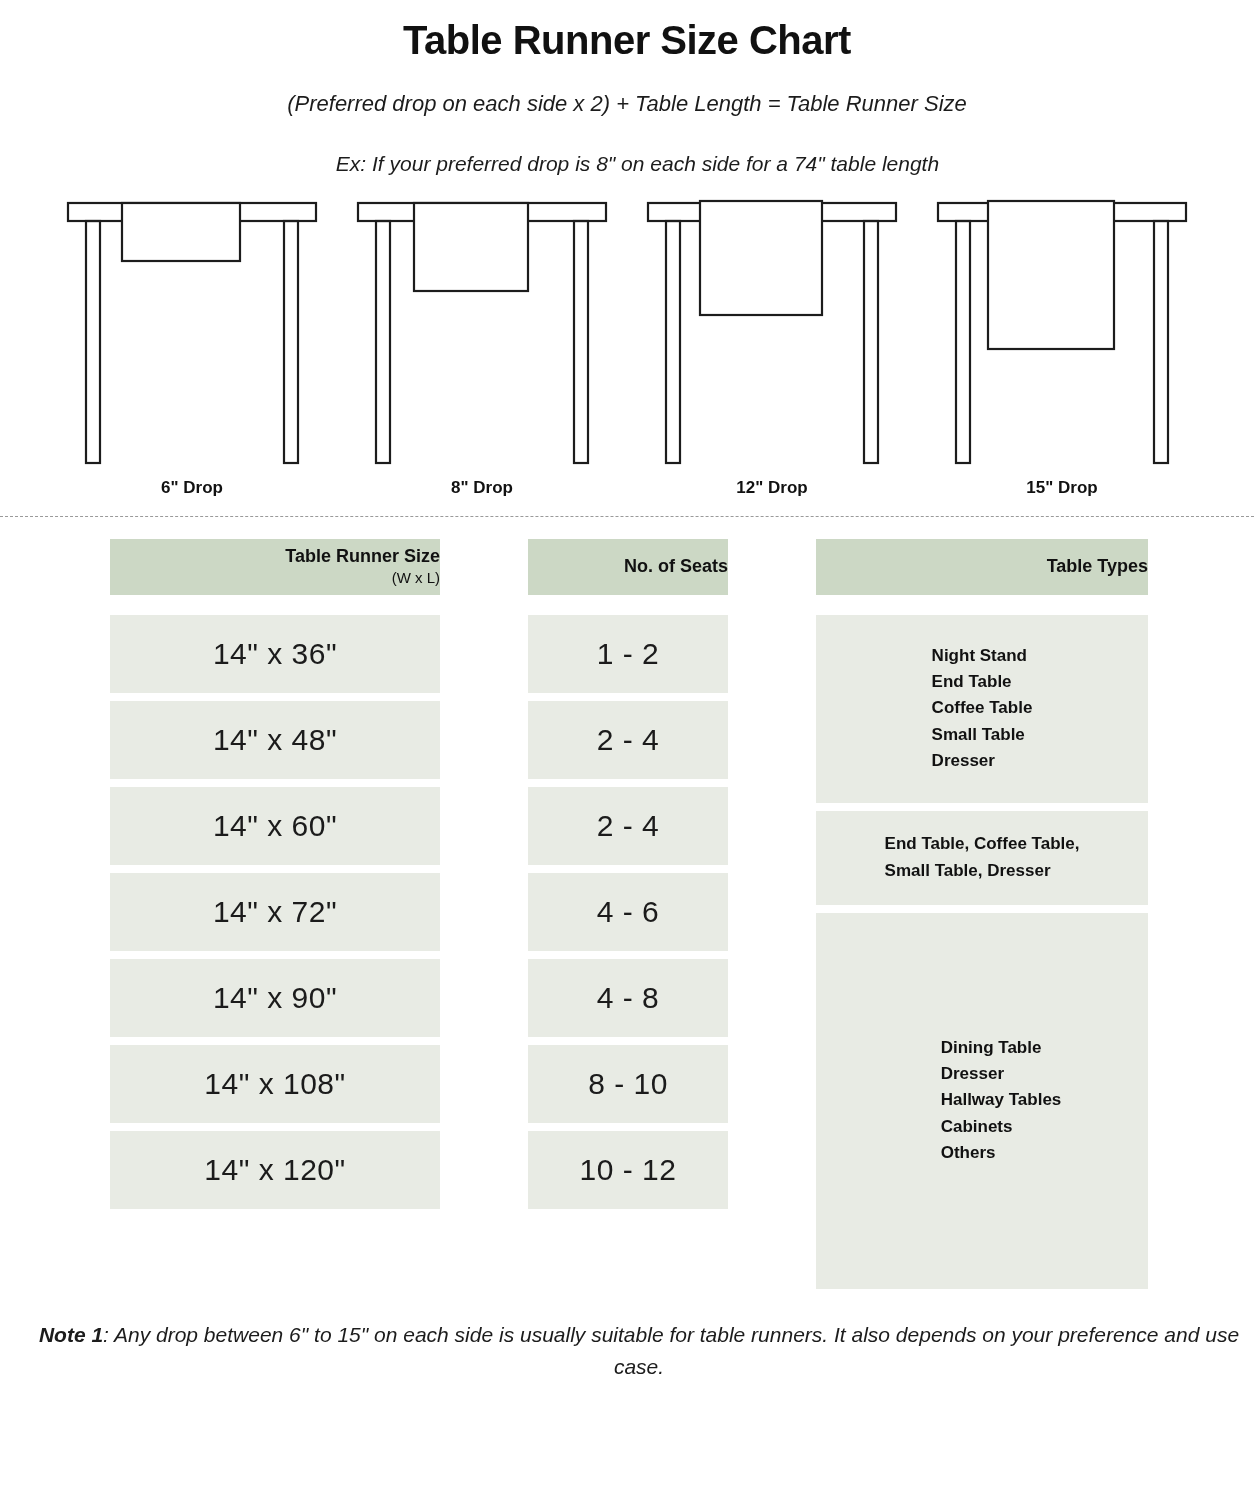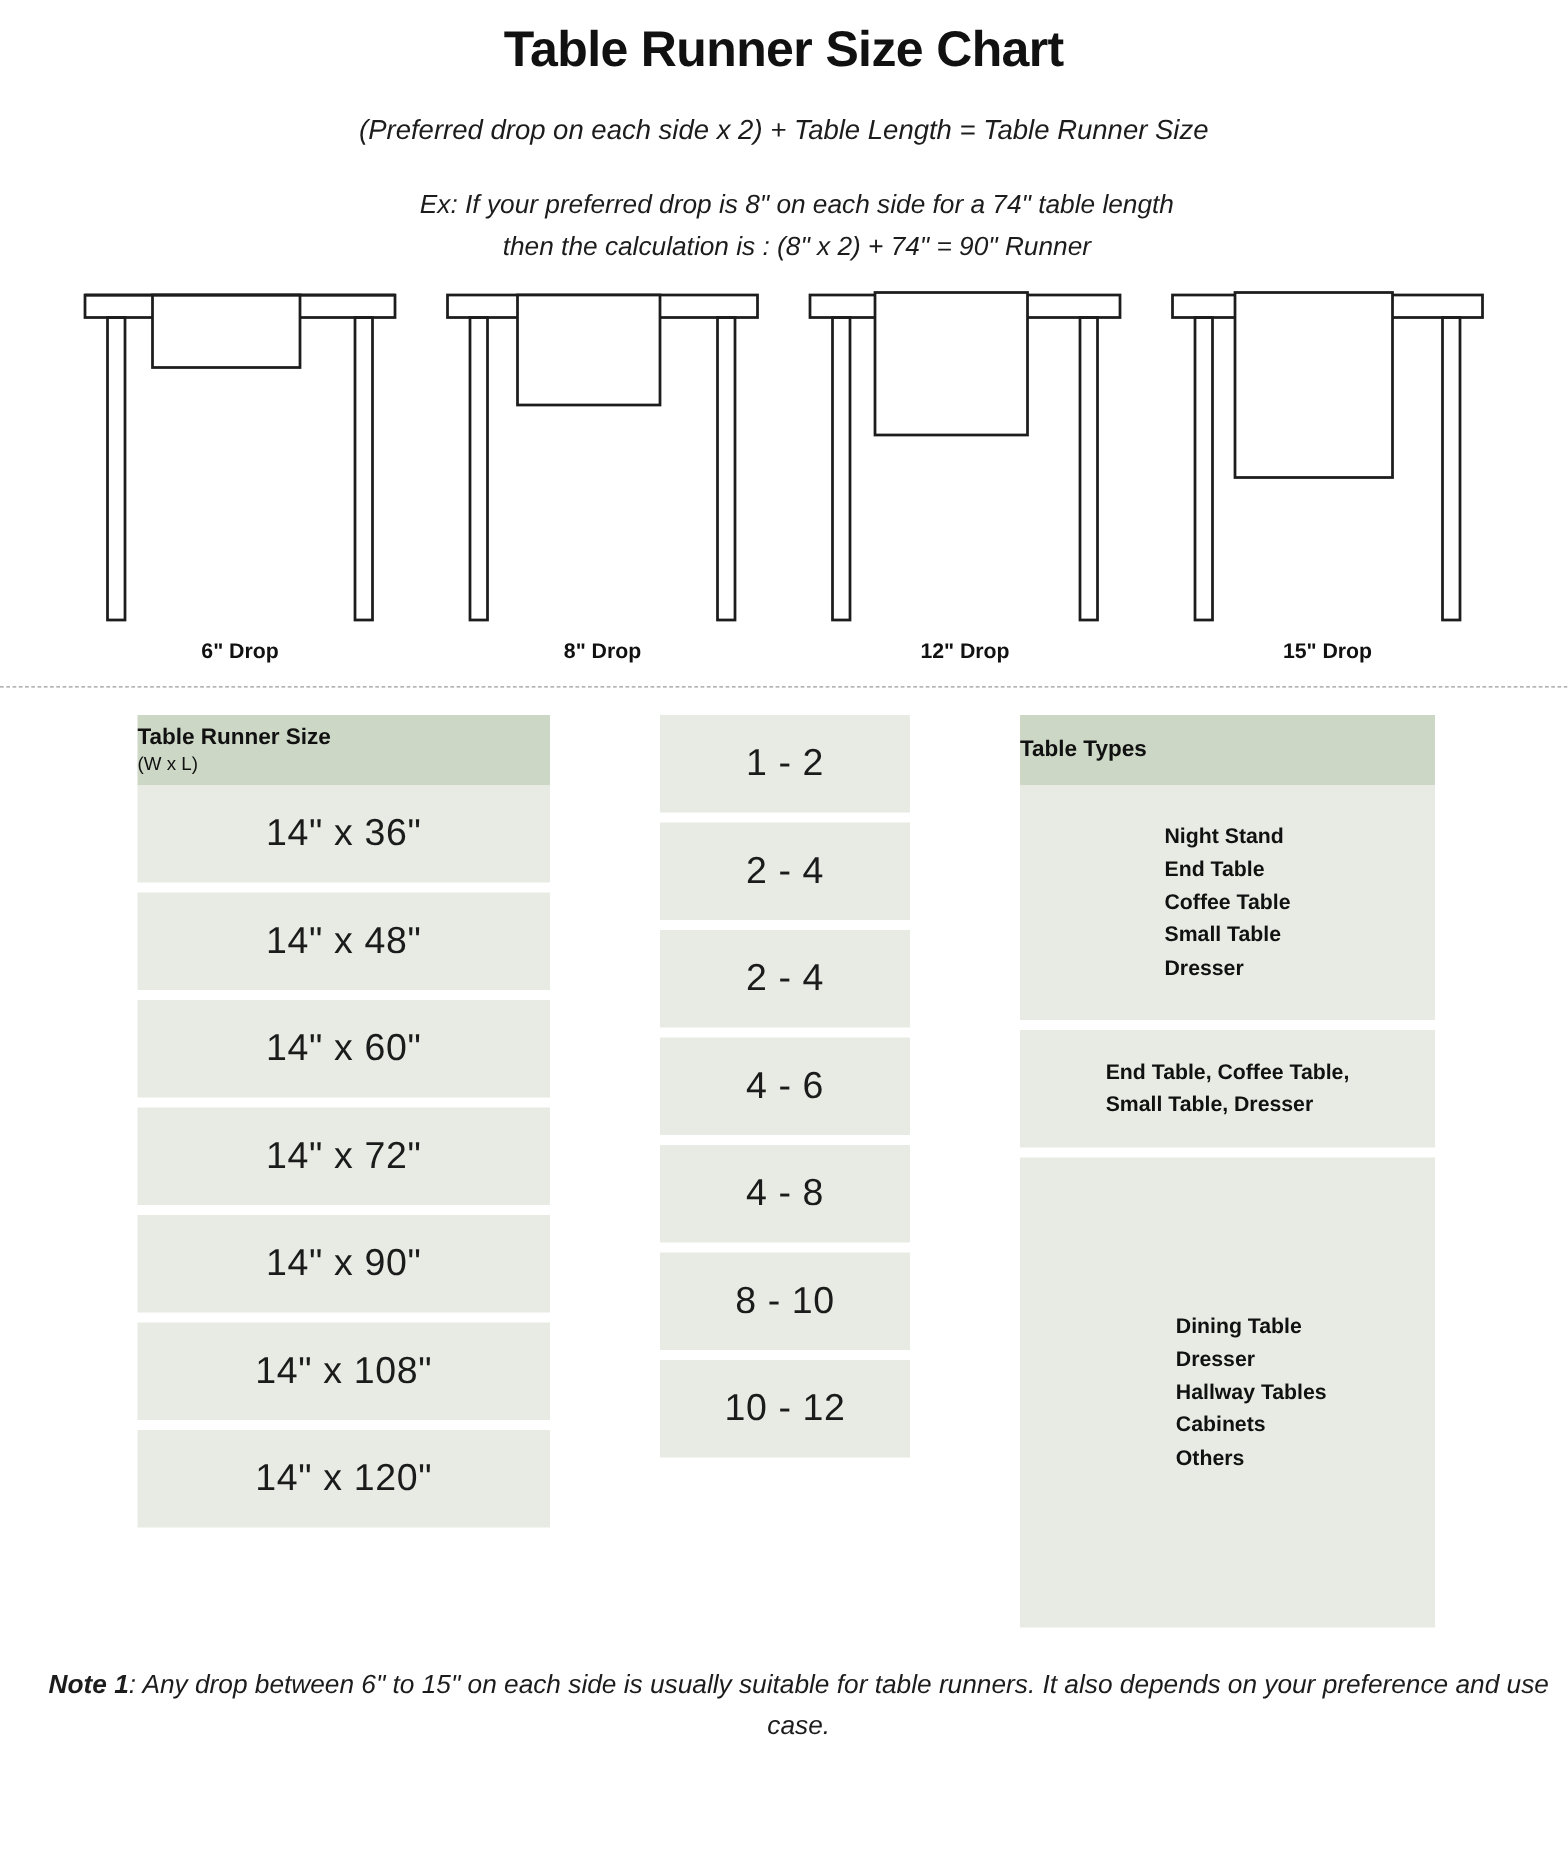--- a/index.html
+++ b/index.html
@@ -89,25 +89,25 @@
   .col-seats { width: 200px; }
   .col-types { width: 332px; }
 
   .head-cell {
     background: #ccd8c5;
     color: #111111;
     font-weight: bold;
     font-size: 18px;
     display: flex;
     flex-direction: column;
-    align-items: flex-start;
+    align-items: flex-end;
     justify-content: center;
     height: 56px;
     line-height: 1.2;
-    margin-bottom: 0;
+    margin-bottom: 20px;
   }
   .head-sub {
     font-weight: normal;
     font-size: 15px;
     margin-top: 2px;
   }
   .cell {
     background: #e8ebe4;
     display: flex;
     align-items: center;
@@ -152,21 +152,20 @@
 <body>
 
 <div class="page">
 
   <h1 class="title">Table Runner Size Chart</h1>
 
   <div class="formula">(Preferred drop on each side x 2) + Table Length = Table Runner Size</div>
 
   <div class="example">
     <div>Ex: If your preferred drop is 8" on each side for a 74" table length</div>
-    <div>then the calculation is : (8" x 2) + 74" = 90" Runner</div>
   </div>
 
   <div class="illus-row">
 
     <div class="illus-cell">
       <svg width="260" height="275" viewBox="0 0 260 275">
         <g fill="none" stroke="#1c1c1c" stroke-width="2.2">
           <rect x="6" y="6" width="248" height="18"></rect>
           <rect x="24" y="24" width="14" height="242"></rect>
           <rect x="222" y="24" width="14" height="242"></rect>
@@ -240,20 +239,23 @@
         </div>
       <div class="cell cell-size">
           <span>14" x 108"</span>
         </div>
       <div class="cell cell-size">
           <span>14" x 120"</span>
         </div>
     </div>
 
     <div class="col col-seats">
+      <div class="head-cell">
+        <span>No. of Seats</span>
+      </div>
       <div class="cell cell-seats">
           <span>1 - 2</span>
         </div>
       <div class="cell cell-seats">
           <span>2 - 4</span>
         </div>
       <div class="cell cell-seats">
           <span>2 - 4</span>
         </div>
       <div class="cell cell-seats">

